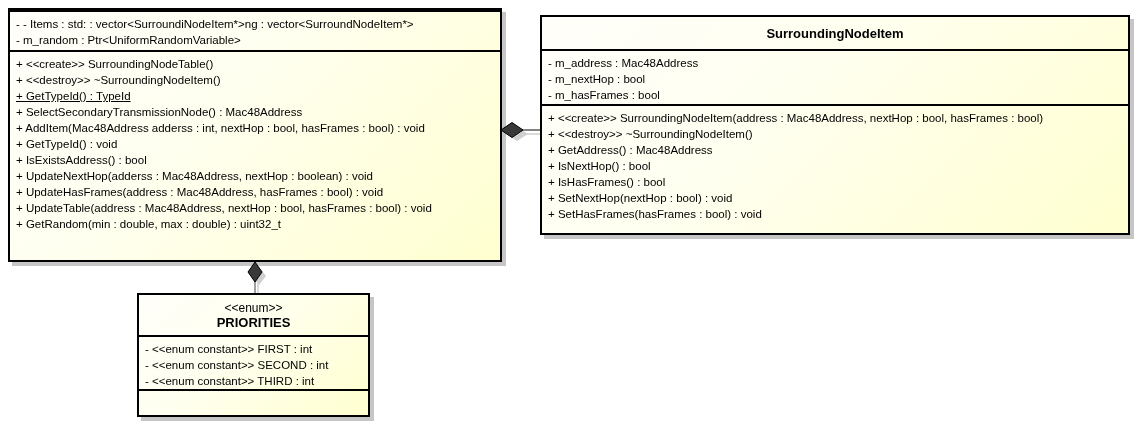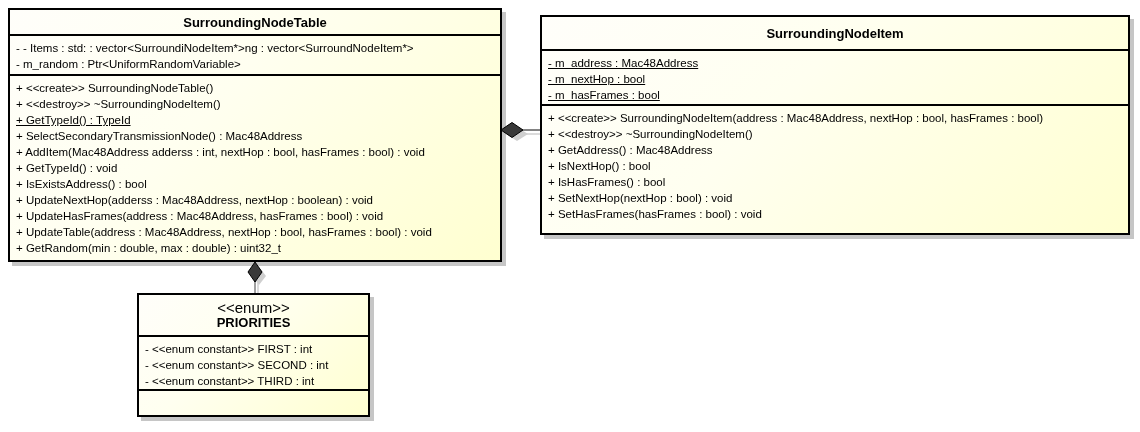--- a/index.html
+++ b/index.html
@@ -18,21 +18,21 @@
     box-shadow: 4px 4px 0 #c6c6c6;
   }
   .uml-title {
     box-sizing: border-box;
     display: flex; flex-direction: column;
     align-items: center; justify-content: center;
     font-weight: bold; font-size: 13px; color: #000;
     line-height: 15px;
   }
   .uml-stereotype {
-    font-weight: normal; font-size: 15px; color: #000; line-height: 14px; text-align: right;
+    font-weight: normal; font-size: 12px; color: #000; line-height: 14px; text-align: right;
   }
   .uml-compartment {
     box-sizing: border-box;
     border-top: 2px solid #000000;
     padding: 4px 0 0 0;
     overflow: hidden;
   }
   .uml-member {
     font-size: 11.5px; line-height: 16px;
     padding: 0 6px; white-space: nowrap; color: #000;
@@ -40,41 +40,38 @@
   .static { text-decoration: underline; }
 
   
   #box-table      { left: 8px;   top: 8px;   width: 494px; height: 254px; }
   #box-table .uml-title { height: 24px; }
   #box-table .attrs     { height: 40px; }
   #box-table .methods   { height: 186px; }
 
   #box-item       { left: 540px; top: 15px;  width: 590px; height: 220px; }
   #box-item .uml-title { height: 32px; }
-  #box-item .attrs     { height: 55px; text-decoration: underline; }
+  #box-item .attrs     { height: 55px; }
   #box-item .methods   { height: 135px; }
 
   #box-priorities { left: 137px; top: 293px; width: 233px; height: 124px; }
   #box-priorities .uml-title { height: 40px; }
   #box-priorities .attrs     { height: 54px; }
   #box-priorities .methods   { height: 10px; padding: 0; }
 
   #connector-layer {
     position: absolute; left: 0; top: 0;
     width: 1140px; height: 432px;
     pointer-events: none;
   }
 </style>
 </head>
 <body>
 
 <div id="box-table" class="uml-box">
-  <div class="uml-title">
-    <span>SurroundingNodeTable</span>
-  </div>
   <div class="uml-compartment attrs">
     <div class="uml-member">- - Items : std: : vector&lt;SurroundiNodeItem*&gt;ng : vector&lt;SurroundNodeItem*&gt;</div>
     <div class="uml-member">- m_random : Ptr&lt;UniformRandomVariable&gt;</div>
   </div>
   <div class="uml-compartment methods">
     <div class="uml-member">+ &lt;&lt;create&gt;&gt; SurroundingNodeTable()</div>
     <div class="uml-member">+ &lt;&lt;destroy&gt;&gt; ~SurroundingNodeItem()</div>
     <div class="uml-member static">+ GetTypeId() : TypeId</div>
     <div class="uml-member">+ SelectSecondaryTransmissionNode() : Mac48Address</div>
     <div class="uml-member">+ AddItem(Mac48Address adderss : int, nextHop : bool, hasFrames : bool) : void</div>

